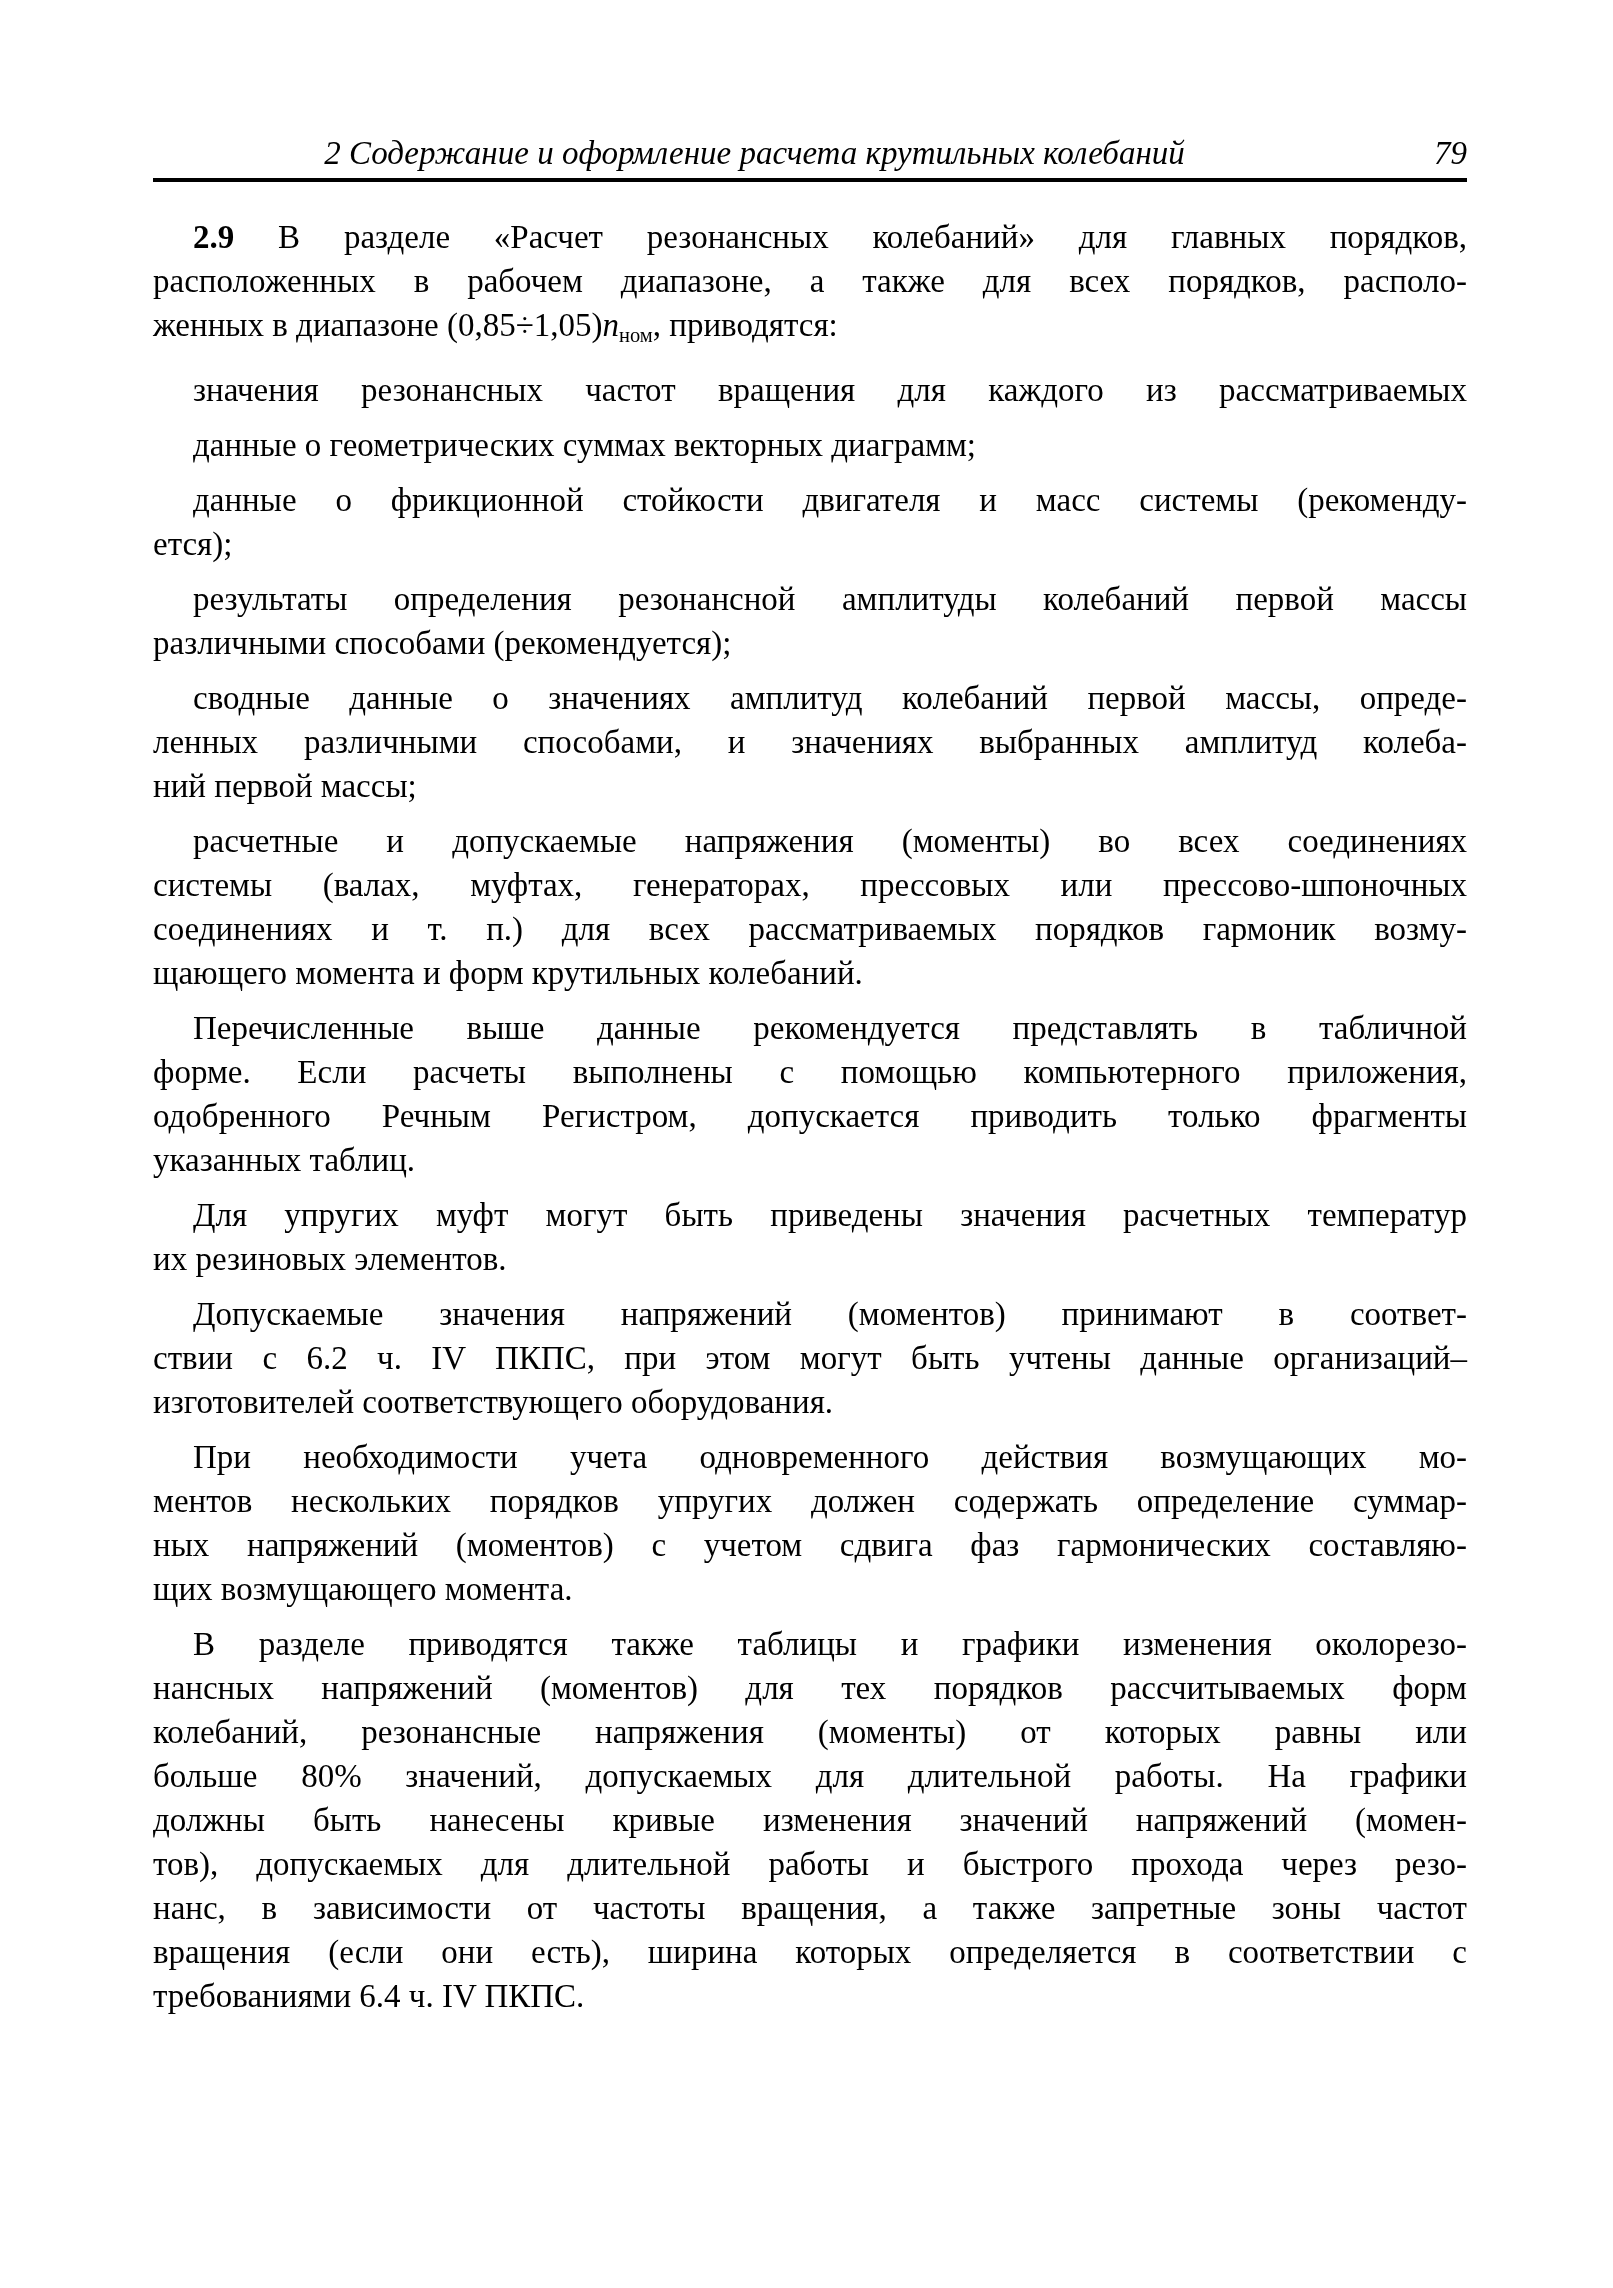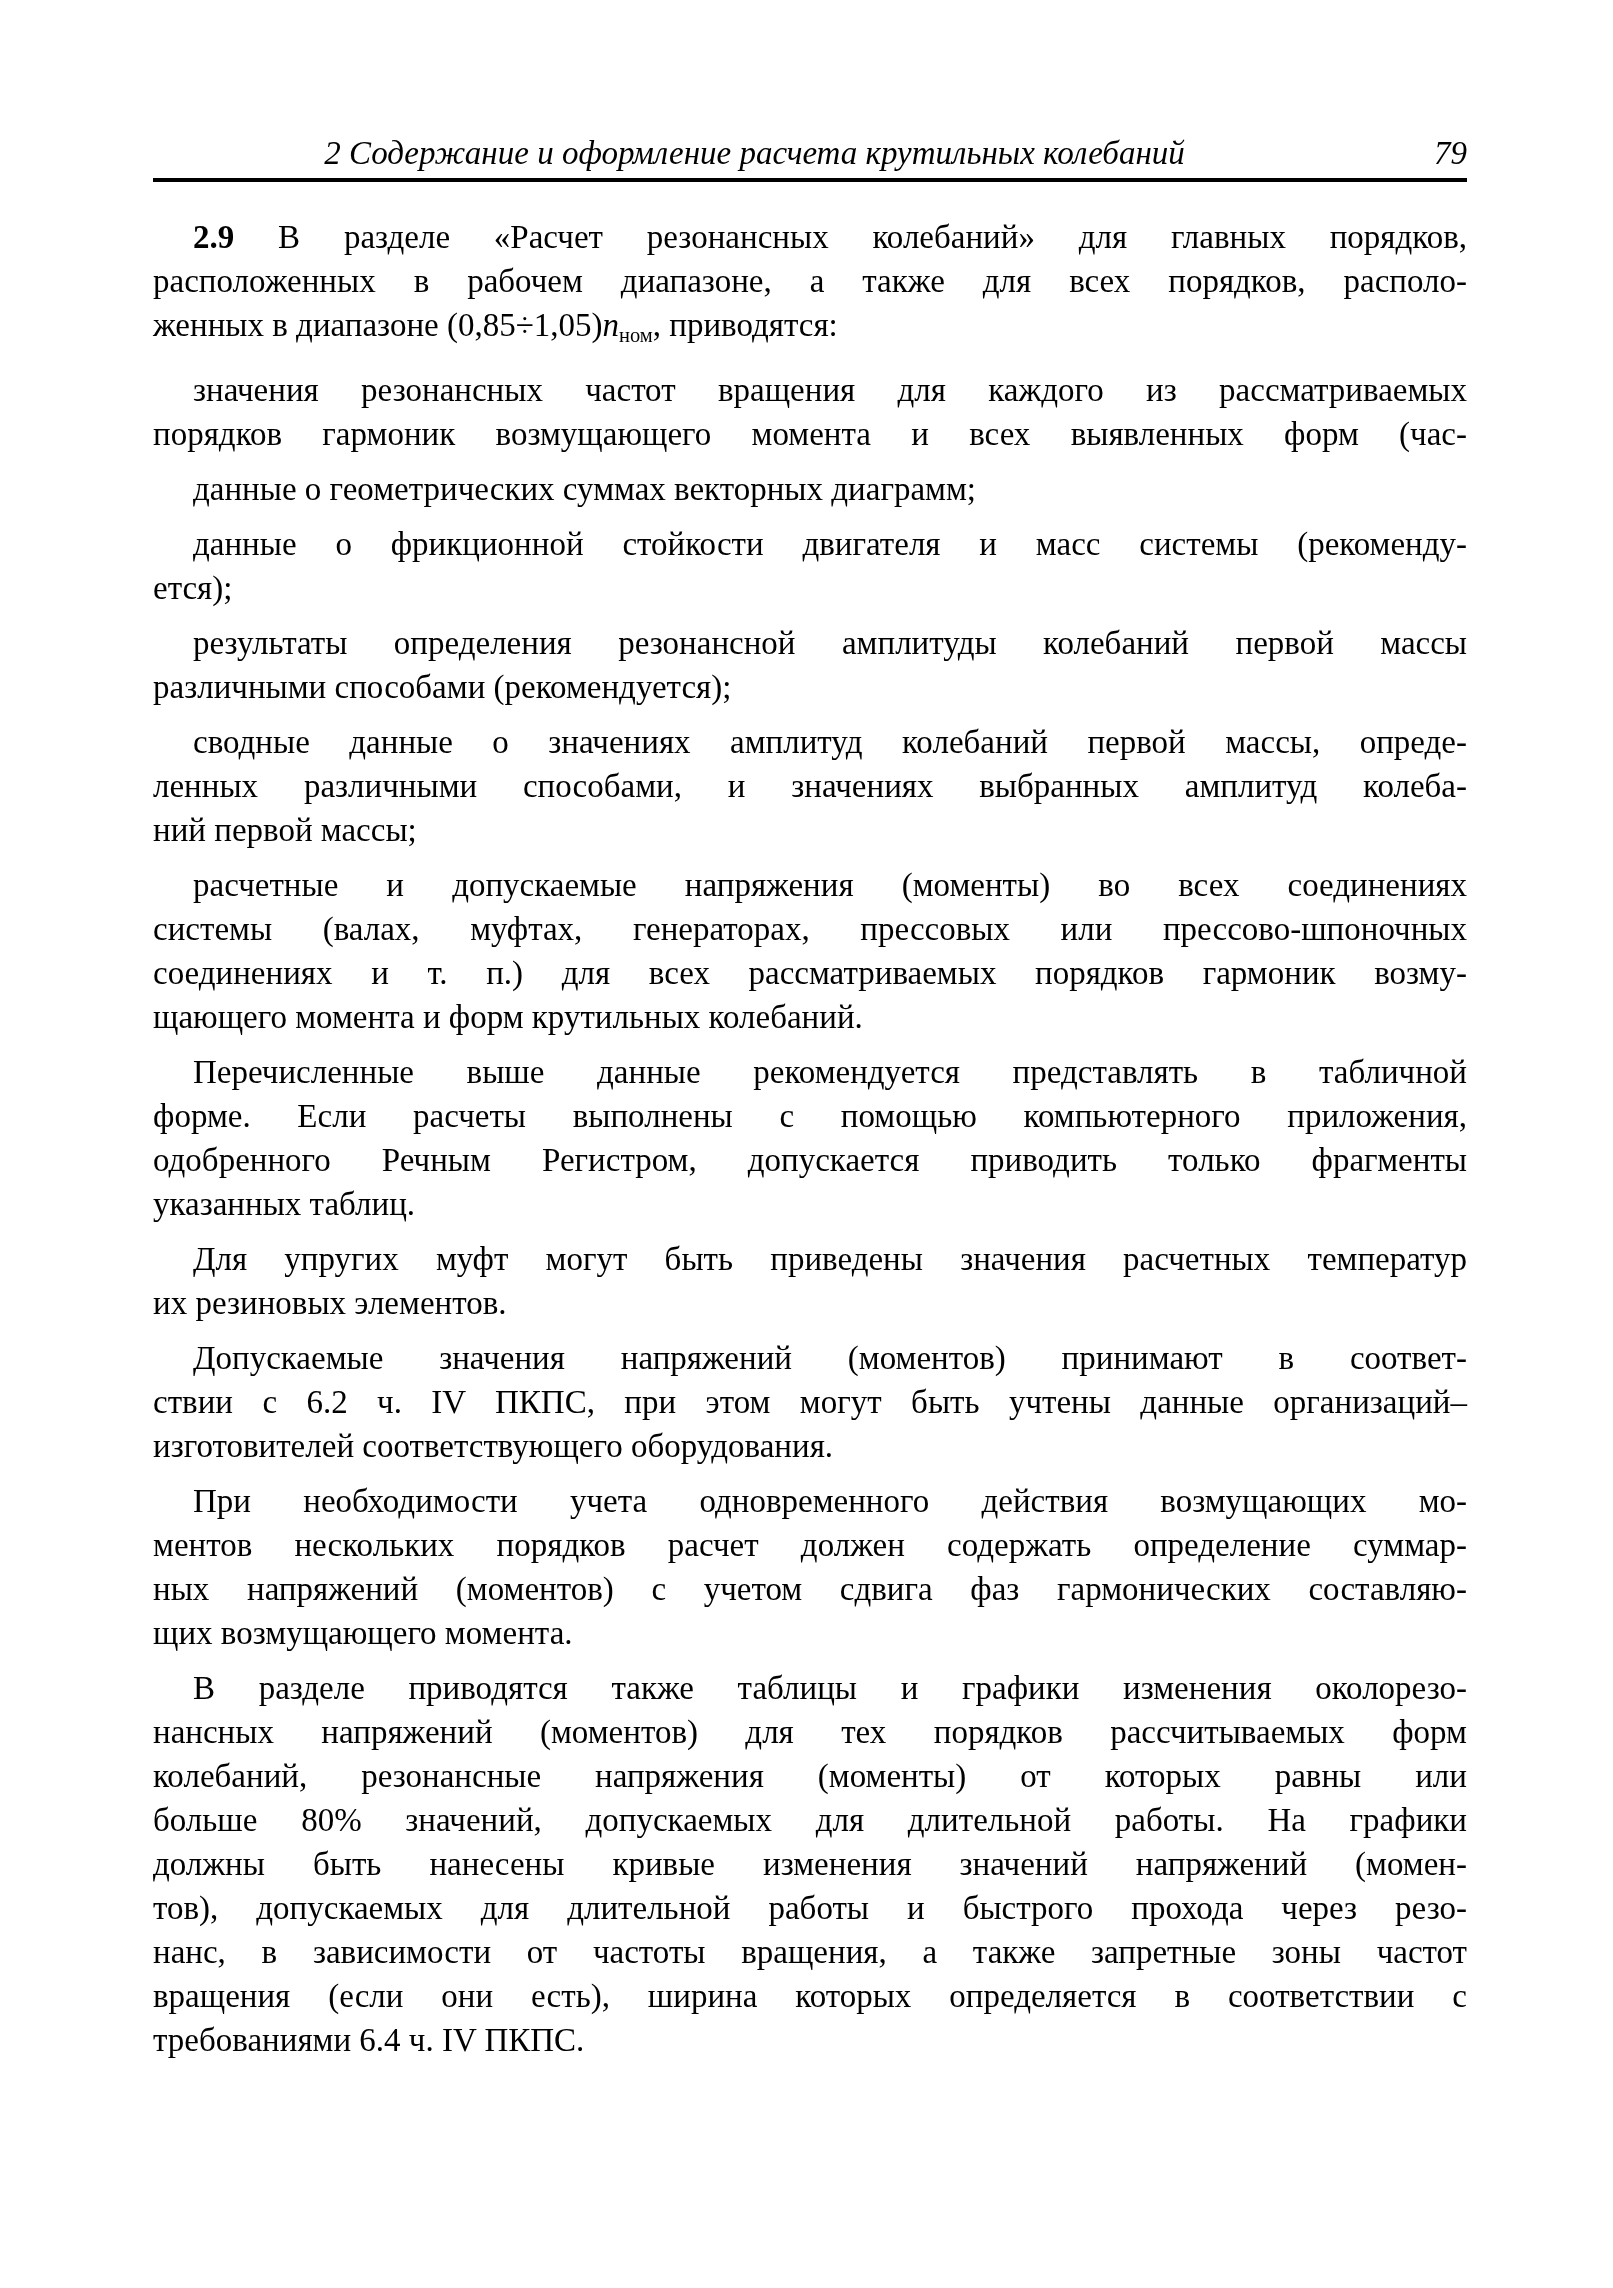--- a/index.html
+++ b/index.html
@@ -76,21 +76,20 @@
     <div class="head-rule"></div>
 
     <div class="doc-body">
         <div class="para">
           <div class="line justify indent"><span class="s-b">2.9 </span><span class="s-r">В разделе «Расчет резонансных колебаний» для главных порядков,</span></div>
           <div class="line justify"><span class="s-r">расположенных в рабочем диапазоне, а также для всех порядков, располо-</span></div>
           <div class="line"><span class="s-r">женных в диапазоне (0,85÷1,05)</span><span class="s-i">n</span><span class="s-sub">ном</span><span class="s-r">, приводятся:</span></div>
         </div>
         <div class="para">
           <div class="line justify indent"><span class="s-r">значения резонансных частот вращения для каждого из рассматриваемых</span></div>
-          <div class="line justify"><span class="s-r">порядков гармоник возмущающего момента и всех выявленных форм (час-</span></div>
         </div>
         <div class="para">
           <div class="line indent"><span class="s-r">данные о геометрических суммах векторных диаграмм;</span></div>
         </div>
         <div class="para">
           <div class="line justify indent"><span class="s-r">данные о фрикционной стойкости двигателя и масс системы (рекоменду-</span></div>
           <div class="line"><span class="s-r">ется);</span></div>
         </div>
         <div class="para">
           <div class="line justify indent"><span class="s-r">результаты определения резонансной амплитуды колебаний первой массы</span></div>
@@ -117,21 +116,21 @@
           <div class="line justify indent"><span class="s-r">Для упругих муфт могут быть приведены значения расчетных температур</span></div>
           <div class="line"><span class="s-r">их резиновых элементов.</span></div>
         </div>
         <div class="para">
           <div class="line justify indent"><span class="s-r">Допускаемые значения напряжений (моментов) принимают в соответ-</span></div>
           <div class="line justify"><span class="s-r">ствии с 6.2 ч. IV ПКПС, при этом могут быть учтены данные организаций–</span></div>
           <div class="line"><span class="s-r">изготовителей соответствующего оборудования.</span></div>
         </div>
         <div class="para">
           <div class="line justify indent"><span class="s-r">При необходимости учета одновременного действия возмущающих мо-</span></div>
-          <div class="line justify"><span class="s-r">ментов нескольких порядков расчет должен содержать определение суммар-</span></div>
+          <div class="line justify"><span class="s-r">ментов нескольких порядков упругих должен содержать определение суммар-</span></div>
           <div class="line justify"><span class="s-r">ных напряжений (моментов) с учетом сдвига фаз гармонических составляю-</span></div>
           <div class="line"><span class="s-r">щих возмущающего момента.</span></div>
         </div>
         <div class="para">
           <div class="line justify indent"><span class="s-r">В разделе приводятся также таблицы и графики изменения околорезо-</span></div>
           <div class="line justify"><span class="s-r">нансных напряжений (моментов) для тех порядков рассчитываемых форм</span></div>
           <div class="line justify"><span class="s-r">колебаний, резонансные напряжения (моменты) от которых равны или</span></div>
           <div class="line justify"><span class="s-r">больше 80% значений, допускаемых для длительной работы. На графики</span></div>
           <div class="line justify"><span class="s-r">должны быть нанесены кривые изменения значений напряжений (момен-</span></div>
           <div class="line justify"><span class="s-r">тов), допускаемых для длительной работы и быстрого прохода через резо-</span></div>

